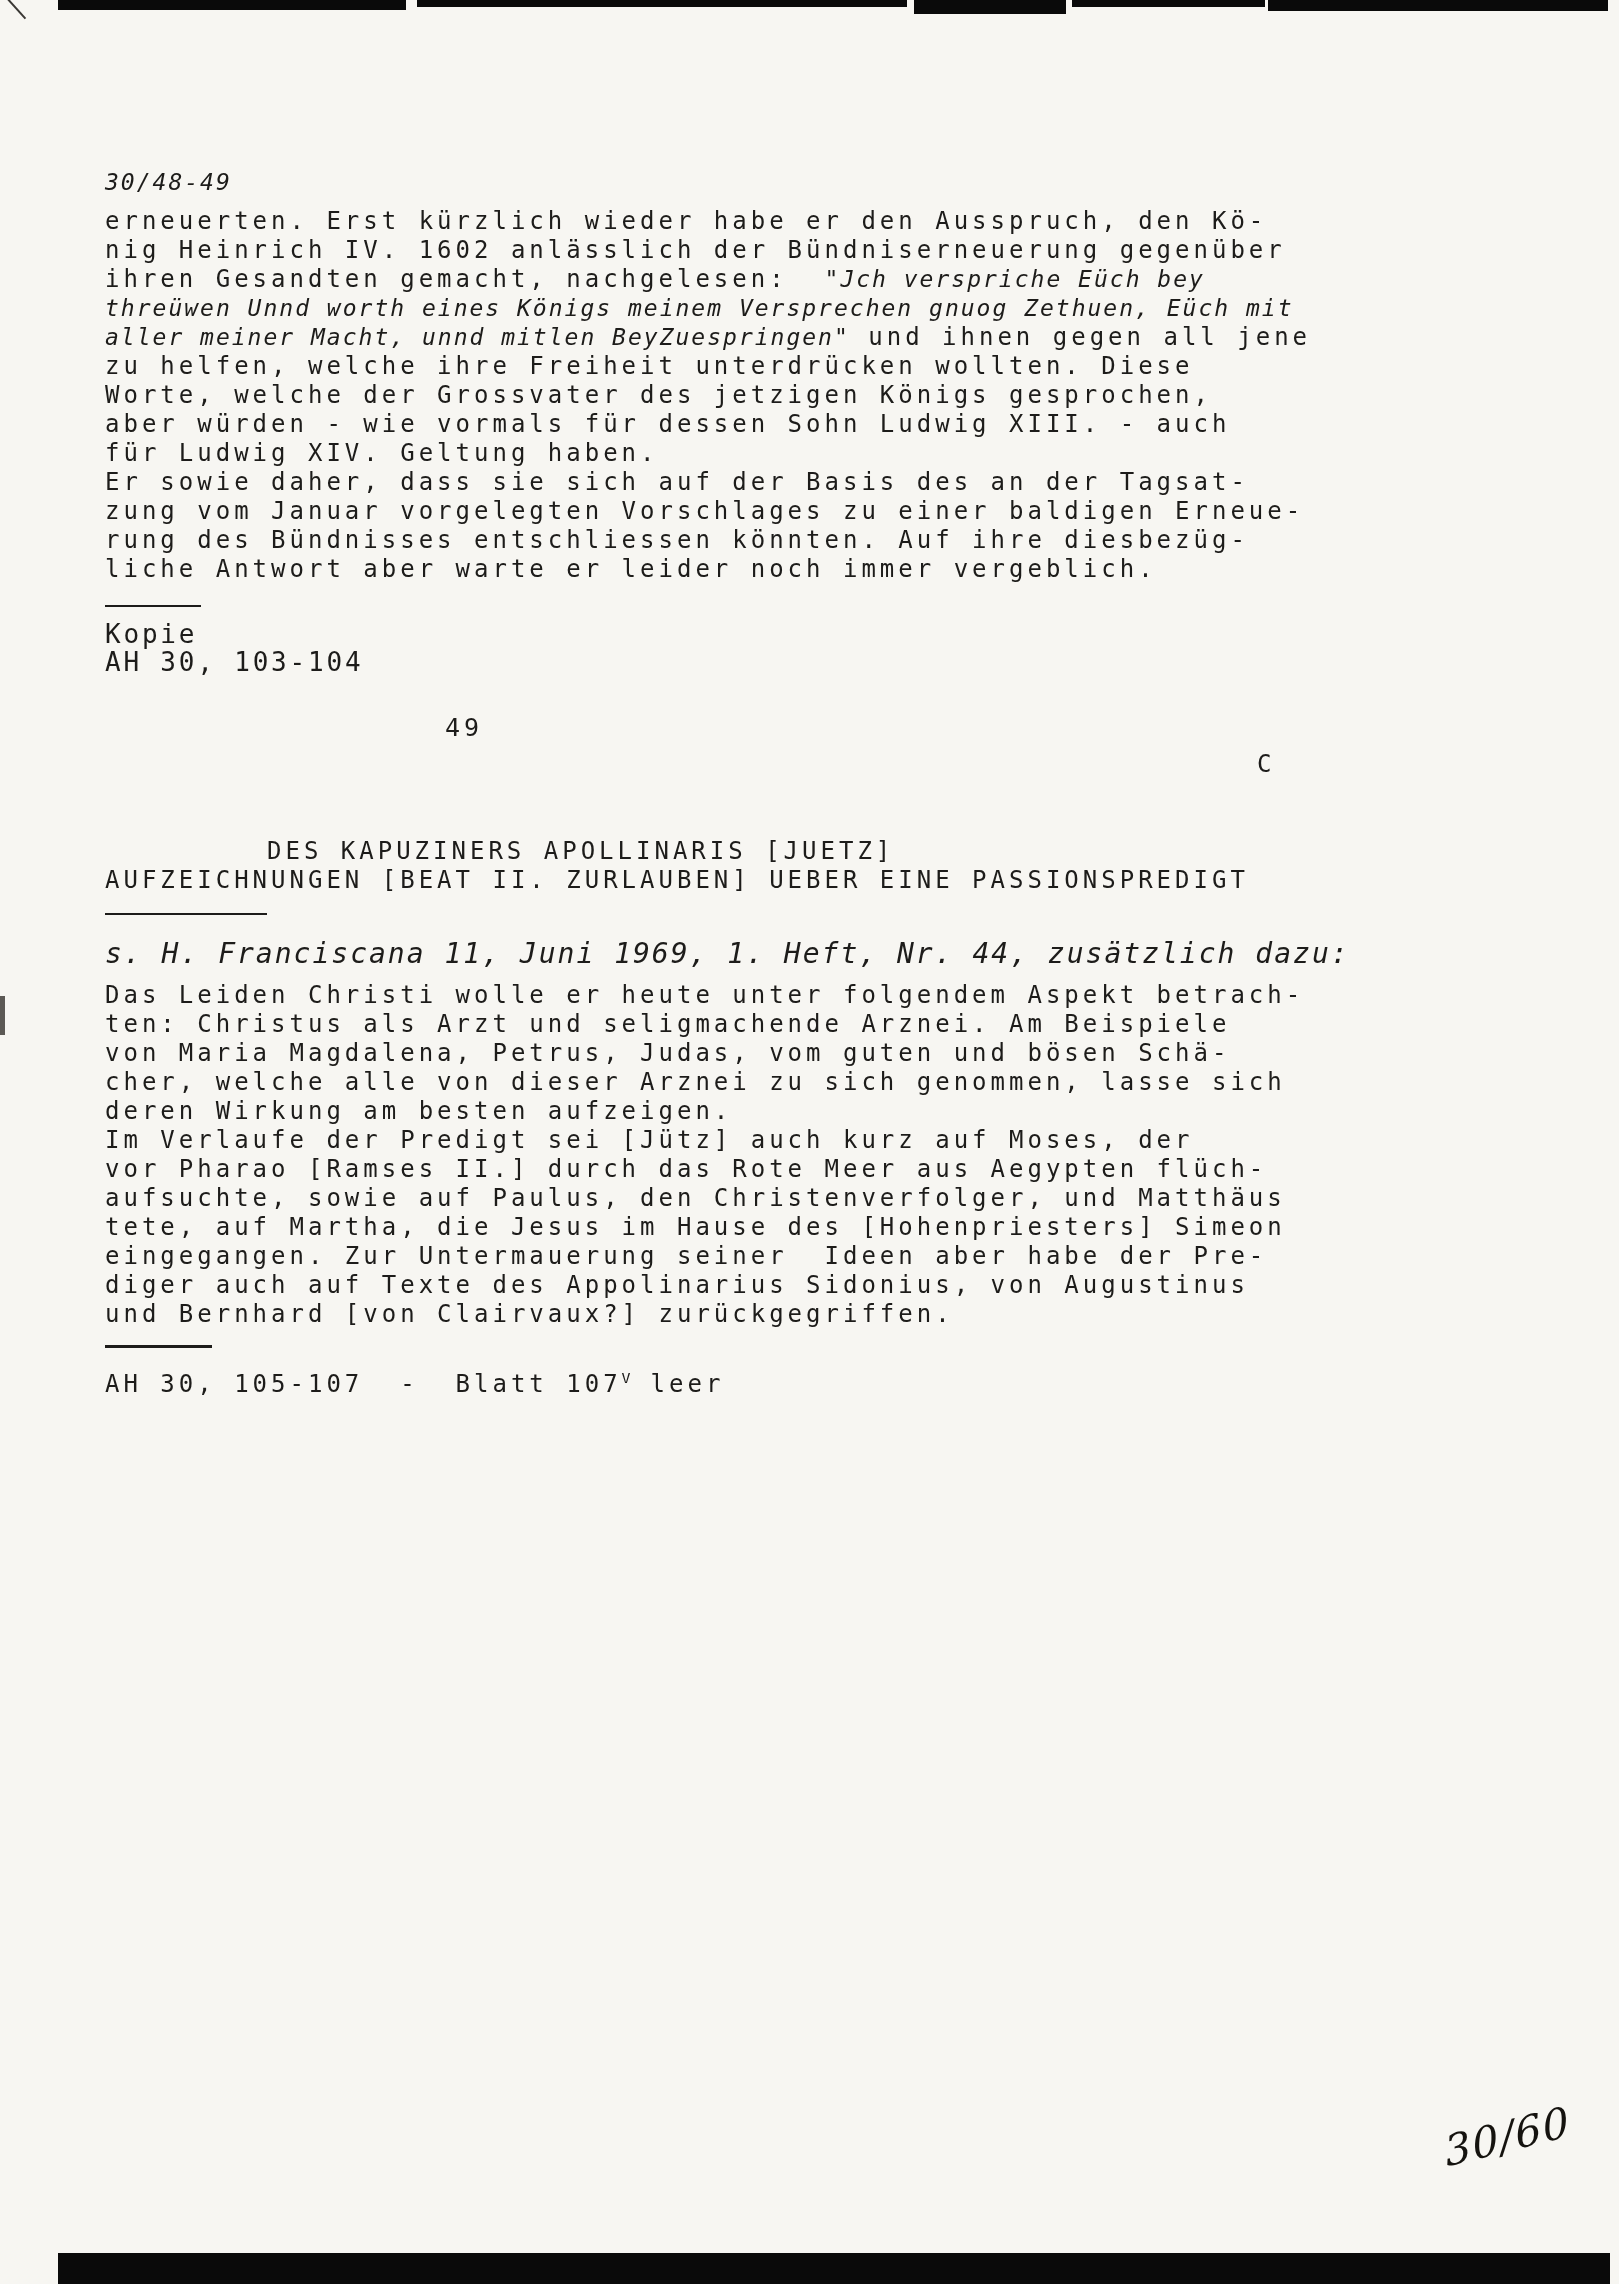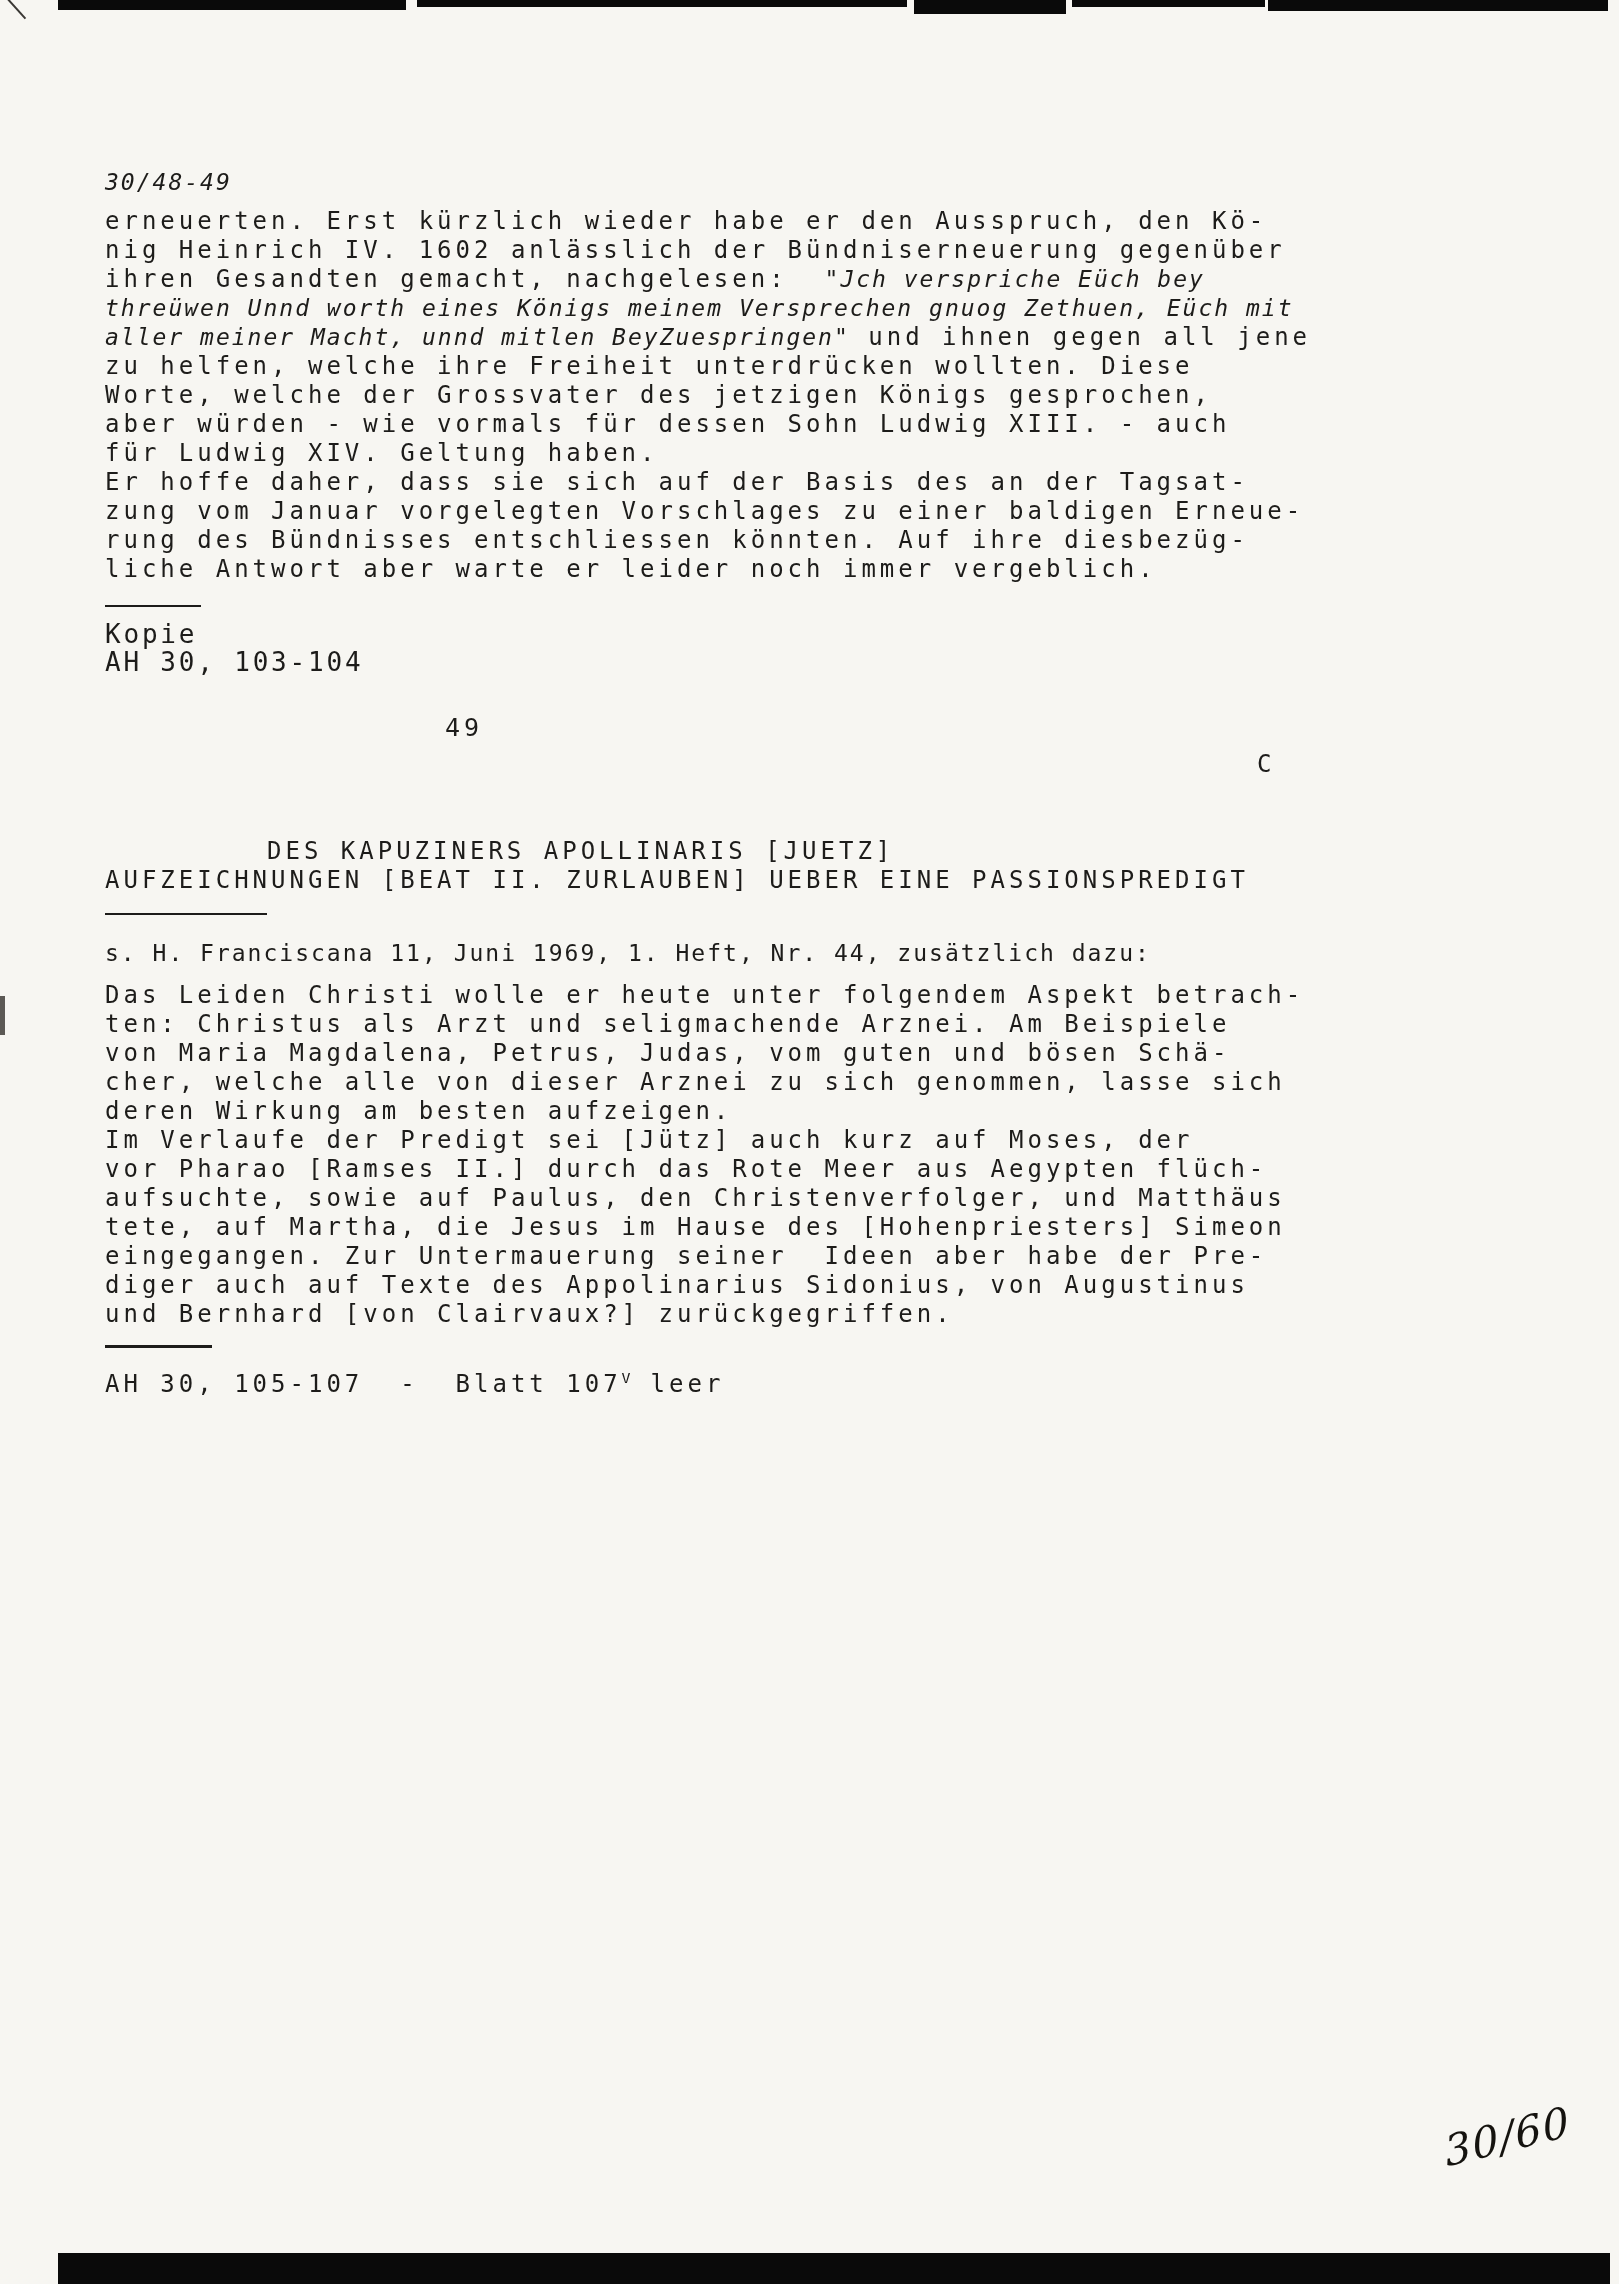--- a/index.html
+++ b/index.html
@@ -62,21 +62,21 @@
   .entry-number { margin-top: 37px; margin-left: 340px; font-size: 25px; line-height: 29px; white-space: pre; }
 
   .date-line { position: relative; margin-top: 8px; white-space: pre; }
   .siglum { position: absolute; left: 1152px; top: 0; }
 
   .title-line { white-space: pre; }
   .indent { margin-left: 162px; }
 
   .source-note {
     margin-top: 24px; margin-bottom: 13px;
-    font-size: 23px; letter-spacing: 2px; white-space: pre;
+    font-style: italic; font-size: 28px; letter-spacing: 2px; white-space: pre;
   }
 
   .archive-ref-line { margin-top: 16px; }
 
   
   .handwritten {
     position: absolute; left: 1443px; top: 2112px;
     font-family: "DejaVu Serif", "Liberation Serif", serif;
     font-style: italic; font-size: 42px; color: #15130f;
     transform: rotate(-14deg) skewX(-6deg); letter-spacing: 1.6px;
@@ -106,21 +106,21 @@
     <div class="para">
         <div class="tline"><span>erneuerten. Erst kürzlich wieder habe er den Ausspruch, den Kö-</span></div>
         <div class="tline"><span>nig Heinrich IV. 1602 anlässlich der Bündniserneuerung gegenüber</span></div>
         <div class="tline"><span>ihren Gesandten gemacht, nachgelesen:  </span><span class="it-seg">"Jch verspriche Eüch bey</span></div>
         <div class="tline"><span class="it-seg">threüwen Unnd worth eines Königs meinem Versprechen gnuog Zethuen, Eüch mit</span></div>
         <div class="tline"><span class="it-seg">aller meiner Macht, unnd mitlen BeyZuespringen"</span><span> und ihnen gegen all jene</span></div>
         <div class="tline"><span>zu helfen, welche ihre Freiheit unterdrücken wollten. Diese</span></div>
         <div class="tline"><span>Worte, welche der Grossvater des jetzigen Königs gesprochen,</span></div>
         <div class="tline"><span>aber würden - wie vormals für dessen Sohn Ludwig XIII. - auch</span></div>
         <div class="tline"><span>für Ludwig XIV. Geltung haben.</span></div>
-        <div class="tline"><span>Er hoffe daher, dass sie sich auf der Basis des an der Tagsat-</span></div>
+        <div class="tline"><span>Er sowie daher, dass sie sich auf der Basis des an der Tagsat-</span></div>
         <div class="tline"><span>zung vom Januar vorgelegten Vorschlages zu einer baldigen Erneue-</span></div>
         <div class="tline"><span>rung des Bündnisses entschliessen könnten. Auf ihre diesbezüg-</span></div>
         <div class="tline"><span>liche Antwort aber warte er leider noch immer vergeblich.</span></div>
       </div>
 
     <div class="rule rule1"></div>
 
     <div class="para kopie">
         <div class="tline"><span>Kopie</span></div>
         <div class="tline"><span>AH 30, 103-104</span></div>

